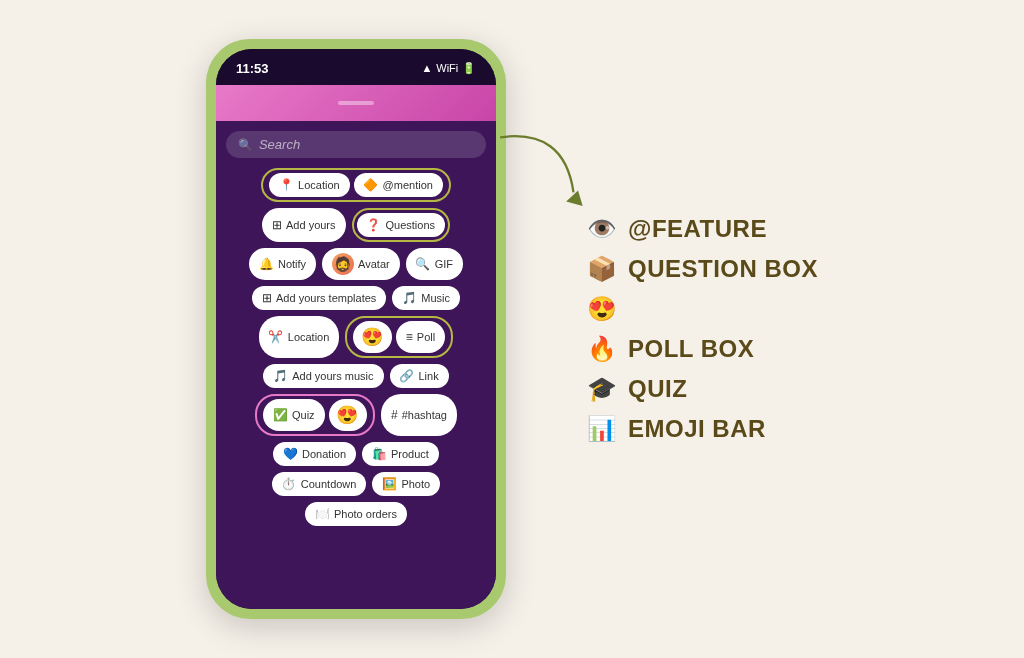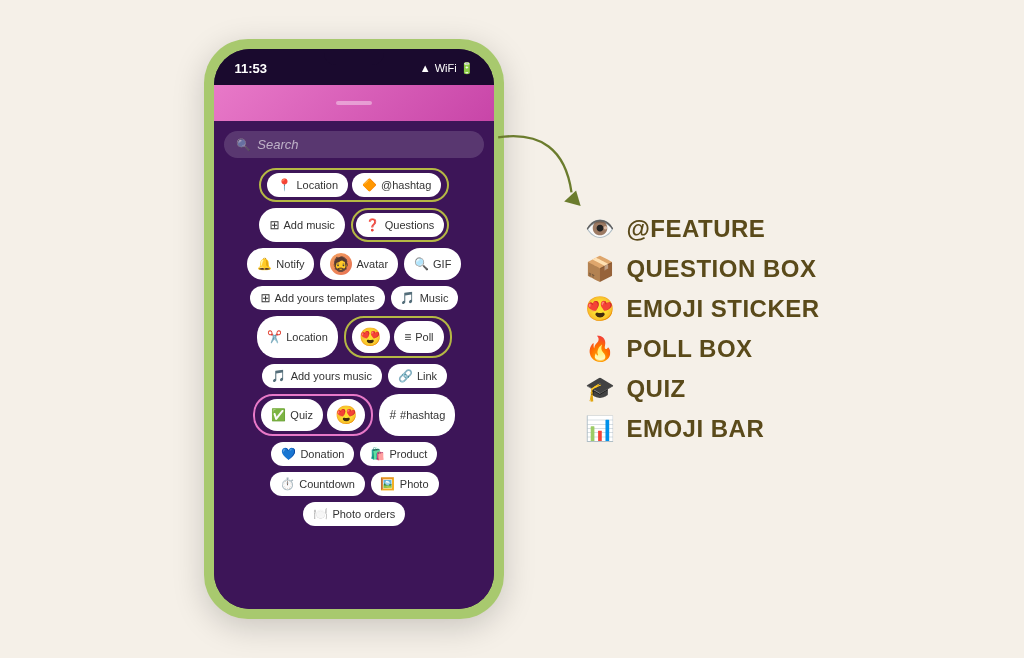--- a/index.html
+++ b/index.html
@@ -246,29 +246,29 @@
           </div>
 
           <div class="sticker-row">
             <div class="circled-olive" style="display:flex;gap:4px;padding:3px 6px;">
               <div class="sticker-btn">
                 <span class="icon">📍</span>
                 <span>Location</span>
               </div>
               <div class="sticker-btn">
                 <span class="icon">🔶</span>
-                <span>@hashtag</span>
+                <span>@mention</span>
               </div>
             </div>
           </div>
 
           <div class="sticker-row">
             <div class="sticker-btn">
               <span class="icon">⊞</span>
-              <span>Add music</span>
+              <span>Add yours</span>
             </div>
             <div class="circled-olive">
               <div class="sticker-btn">
                 <span class="icon">❓</span>
                 <span>Questions</span>
               </div>
             </div>
           </div>
 
           <div class="sticker-row">
@@ -380,21 +380,20 @@
     <div class="feature-item">
       <span class="feature-emoji">👁️</span>
       <span class="feature-label">@FEATURE</span>
     </div>
     <div class="feature-item">
       <span class="feature-emoji">📦</span>
       <span class="feature-label">QUESTION BOX</span>
     </div>
     <div class="feature-item">
       <span class="feature-emoji">😍</span>
-      <span class="feature-label">EMOJI STICKER</span>
     </div>
     <div class="feature-item">
       <span class="feature-emoji">🔥</span>
       <span class="feature-label">POLL BOX</span>
     </div>
     <div class="feature-item">
       <span class="feature-emoji">🎓</span>
       <span class="feature-label">QUIZ</span>
     </div>
     <div class="feature-item">

